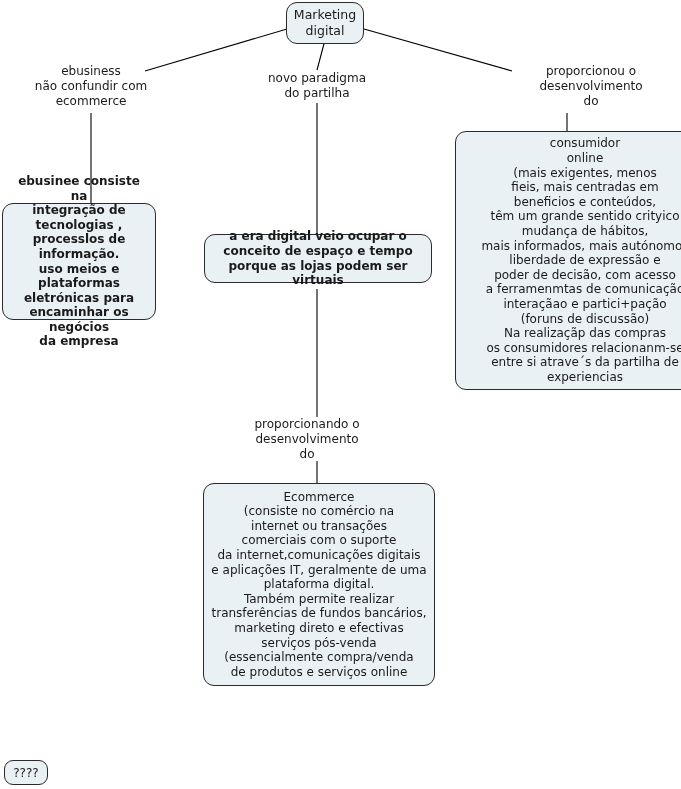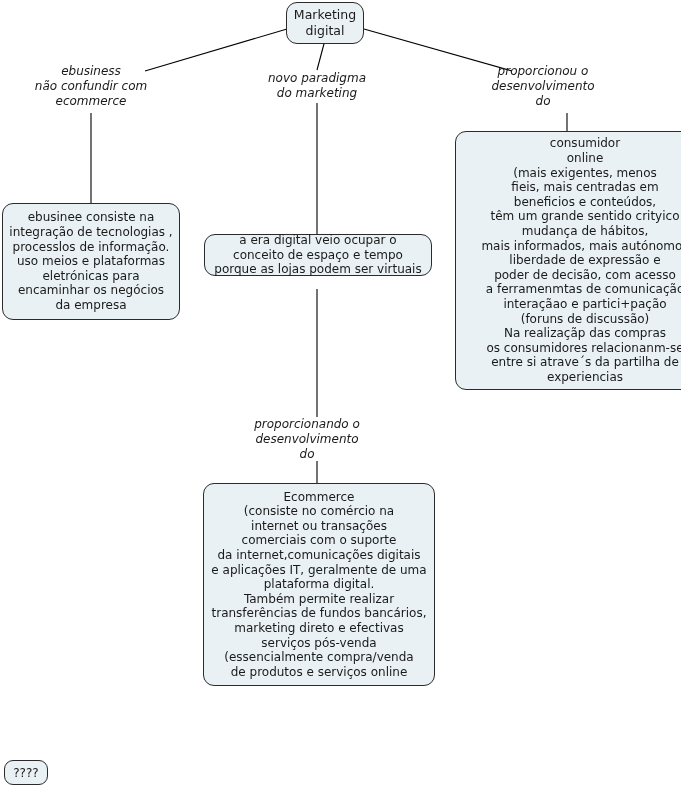--- a/index.html
+++ b/index.html
@@ -50,21 +50,20 @@
 
   .label {
     position: absolute;
     box-sizing: border-box;
     text-align: center;
     font-size: 12px;
     line-height: 15px;
     color: #1a1a1a;
     white-space: pre-line;
     background: transparent;
-    font-style: italic;
   }
 
   .node-root {
     font-size: 12.5px;
     line-height: 16px;
   }
 
   .node-small {
     font-size: 12px;
     line-height: 14px;
@@ -97,35 +96,35 @@
   </svg>
 
   <div class="node node-root" style="left:286px; top:2px; width:78px; height:38px;">Marketing
 digital</div>
 
   <div class="label" style="left:16px; top:64px; width:150px;">ebusiness
 não confundir com
 ecommerce</div>
 
   <div class="label" style="left:242px; top:71px; width:150px;">novo paradigma
-do marketing</div>
+do partilha</div>
 
-  <div class="label" style="left:468px; top:64px; width:150px;">proporcionou o
+  <div class="label" style="left:516px; top:64px; width:150px;">proporcionou o
 desenvolvimento
 do</div>
 
-  <div class="node" style="left:2px; top:203px; width:178px; height:117px;">ebusinee consiste na
+  <div class="node" style="left:2px; top:203px; width:154px; height:117px;font-weight:bold;">ebusinee consiste na
 integração de tecnologias ,
 processlos de informação.
 uso meios e plataformas
 eletrónicas para
 encaminhar os negócios
 da empresa</div>
 
-  <div class="node" style="left:204px; top:234px; width:228px; height:42px;">a era digital veio ocupar o
+  <div class="node" style="left:204px; top:234px; width:228px; height:49px;font-weight:bold;">a era digital veio ocupar o
 conceito de espaço e tempo
 porque as lojas podem ser virtuais</div>
 
   <div class="node" style="left:455px; top:131px; width:260px; height:259px;">consumidor
 online
 (mais exigentes, menos
 fieis, mais centradas em
 beneficios e conteúdos,
 têm um grande sentido crityico
 mudança de hábitos,

